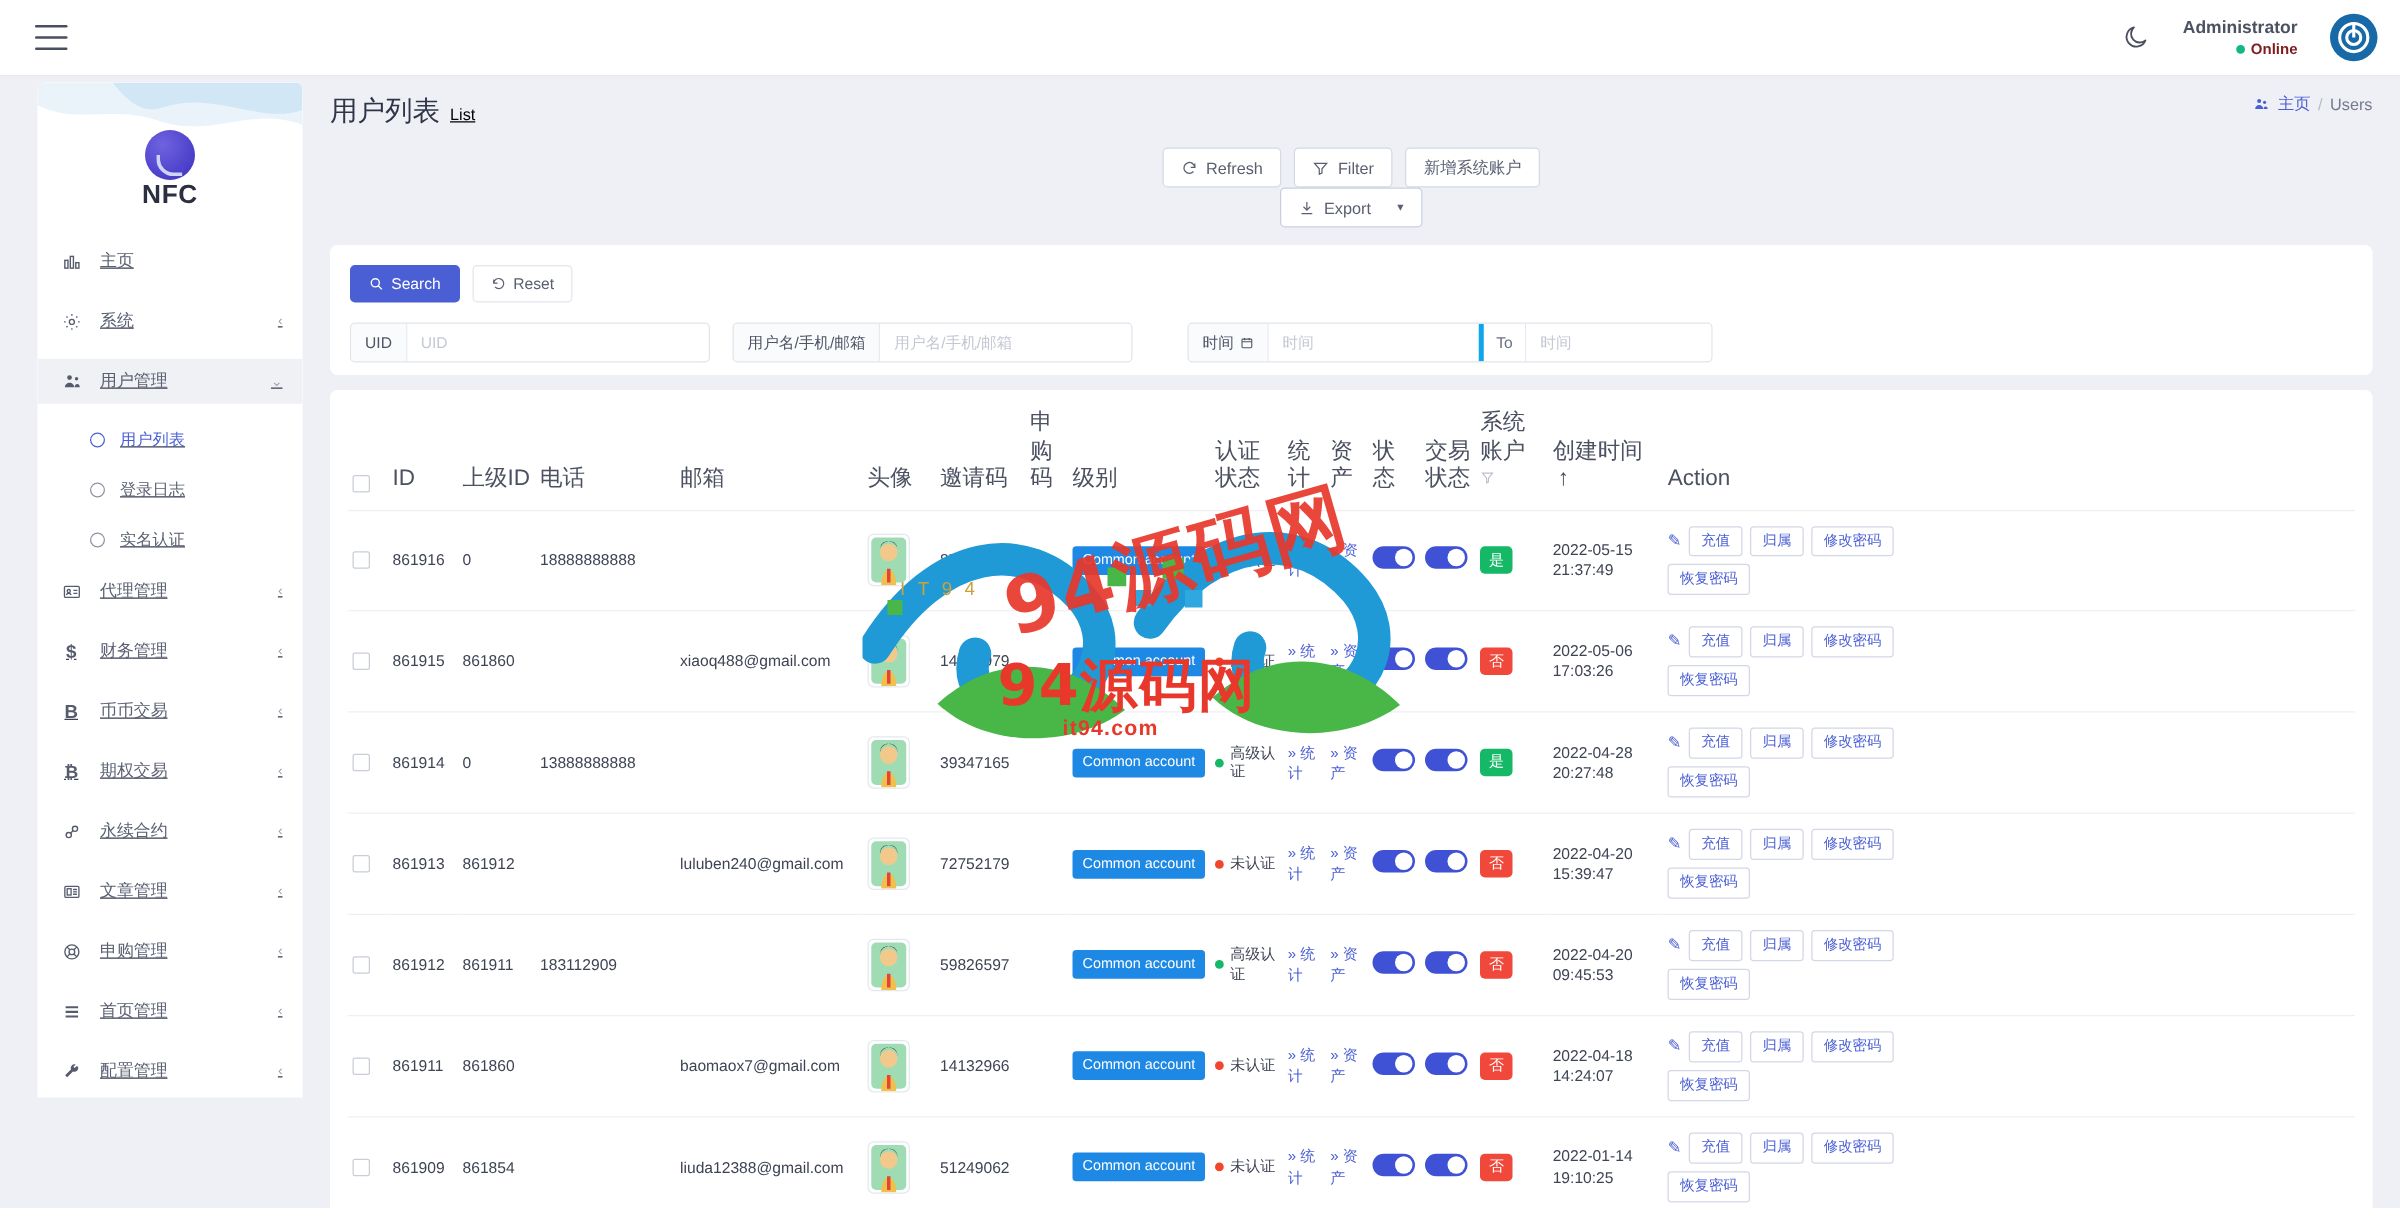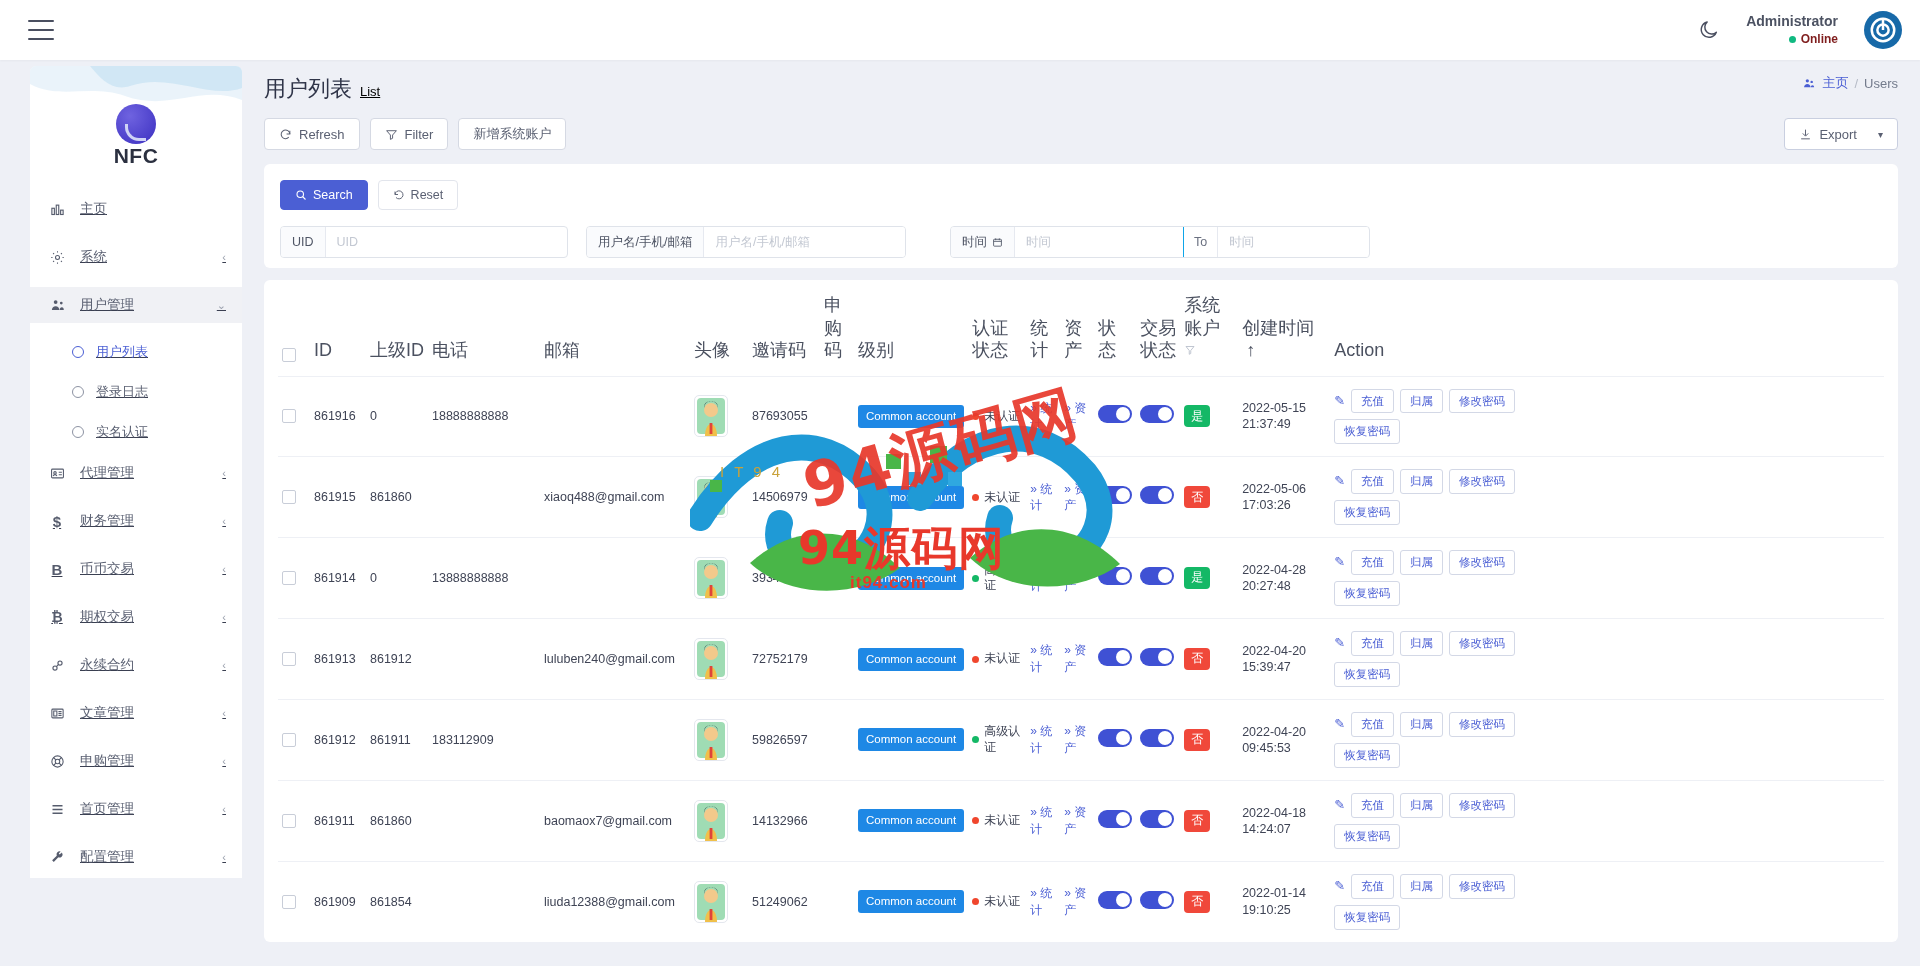--- a/index.html
+++ b/index.html
@@ -60,42 +60,42 @@
 
   
   #main { position: absolute; top: 60px; left: 242px; width: 1678px; height: 906px; padding: 0 22px; }
   .pg-head { display:flex; align-items:flex-start; justify-content:space-between; padding-top: 14px; }
   .pg-title { font-size: 22px; color: #2f3448; font-weight: 500; }
   .pg-title small { font-size: 13px; color: #000000; font-weight: normal; margin-left: 8px; text-decoration: underline; }
   .crumb { font-size: 13px; color: #6e7casual; display:flex; align-items:center; gap:6px; color:#737b8c;}
   .crumb a { color: #4b5fd4; text-decoration:none; }
   .crumb .sep { color: #b5bac6; }
 
-  .btnrow { display:flex; align-items:center; justify-content:space-between; margin-top: 14px; }
+  .btnrow { display:flex; align-items:center; justify-content:space-between; margin-top: 14px; flex-direction: column; }
   .btns-left { display:flex; gap: 10px; }
   .btn { height: 32px; padding: 0 14px; border: 1px solid #d5d9e3; background:#fff;
      border-radius: 4px; font-size: 13px; color: #5a6072; display:flex; align-items:center;
      gap:7px; cursor:pointer; }
   .btn.export { border-color:#c9cfe0; color:#5a6072; }
 
   .card { background: #fff; border-radius: 6px; margin-top: 14px; padding: 16px 16px 10px 16px; }
   .searchrow { display:flex; gap: 10px; }
   .sbtn { height: 30px; padding: 0 14px; border-radius: 4px; font-size: 12.5px;
      display:flex; align-items:center; gap:6px; cursor:pointer; }
   .sbtn.go { background:#4b5fd4; color:#fff; border: 1px solid #4b5fd4; }
   .sbtn.reset { background:#fff; color:#5a6072; border: 1px solid #e2e5ec; }
   .fields { display:flex; gap: 18px; margin-top: 16px; }
   .fgroup { display:flex; border:1px solid #dfe3ea; border-radius:4px; height: 32px; overflow:hidden;}
   .flabel { background:#fafbfd; padding: 0 11px; display:flex; align-items:center;
      font-size:12.5px; color:#4f5565; border-right:1px solid #e6e9f0; white-space:nowrap; gap:5px;}
   .finput { border:0; outline:0; padding: 0 11px; font-size:12.5px; color:#3a3f51;
      font-family: inherit; background: #fff; }
   .finput::placeholder { color: #c3c8d2; }
   .mid { padding: 0 10px; display:flex; align-items:center; font-size:12.5px; color:#6a7080;
-     border-left:1px solid #0ea5e9; border-right:1px solid #e6e9f0; background:#fff;}
+     border-left:4px solid #0ea5e9; border-right:1px solid #e6e9f0; background:#fff;}
 
   
   .tbl-card { background:#fff; border-radius:6px; margin-top: 12px; padding: 0 14px 0 14px; }
   table { width: 100%; border-collapse: separate; border-spacing: 0; }
   thead th { font-size: 18px; color: #4b5160; font-weight: normal; text-align:left;
      padding: 14px 4px; vertical-align: bottom; line-height: 1.25; }
   tbody tr { background:#fff; }
   tbody tr td { padding: 12px 4px; font-size: 12.5px; color: #3f4455;
      border-top: 1px solid #eef0f5; vertical-align: middle; line-height:1.3; }
   .cbox { width: 14px; height: 14px; border:1px solid #c8cdd8; border-radius:2px; display:block; cursor:pointer;}

